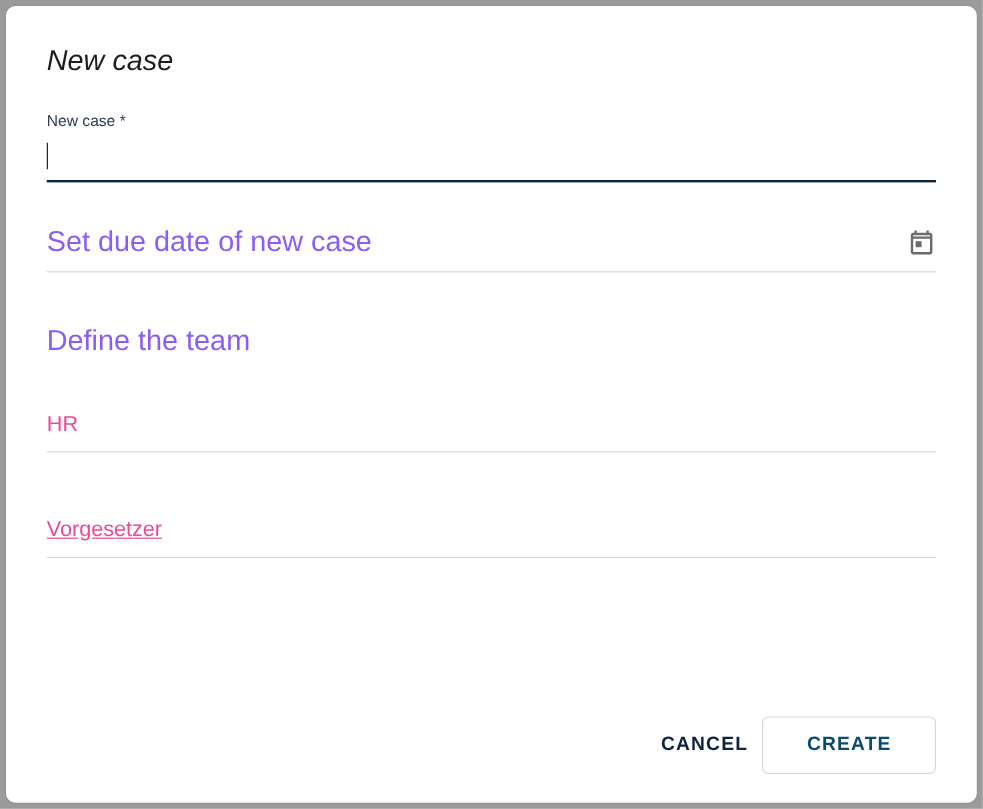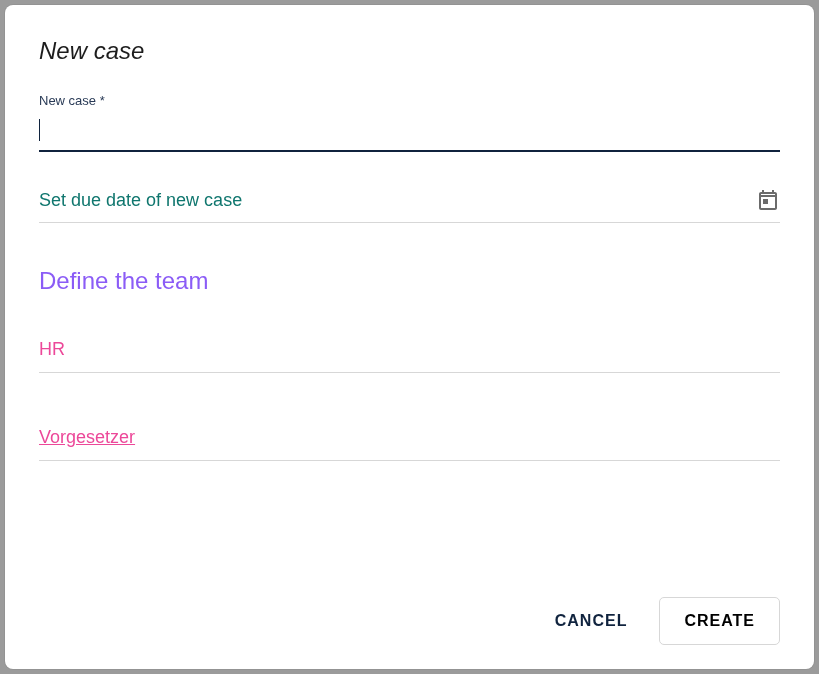--- a/index.html
+++ b/index.html
@@ -60,22 +60,22 @@
     }
     @keyframes blink { 50% { opacity: 0; } }
     .date-row {
       display: flex;
       align-items: center;
       border-bottom: 1px solid #d7d7d7;
       padding-bottom: 10px;
       margin-bottom: 44px;
     }
     .date-placeholder {
-      font-size: 18px;
-      color: #0f766e;
+      font-size: 24px;
+      color: #8b5cf6;
       flex: 1;
     }
     .date-icon {
       width: 24px;
       height: 24px;
       color: #6b6b6b;
       flex-shrink: 0;
     }
     .section-title {
       font-size: 24px;
@@ -92,41 +92,41 @@
       height: 30px;
       display: flex;
       align-items: flex-end;
       cursor: text;
     }
     .actions {
       margin-top: auto;
       display: flex;
       justify-content: flex-end;
       align-items: center;
-      gap: 24px;
+      gap: 4px;
     }
     .btn-cancel {
       background: transparent;
       border: none;
       color: #10233e;
       font-size: 16px;
       font-weight: 700;
       letter-spacing: 1px;
       cursor: pointer;
       padding: 12px 8px;
     }
     .btn-create {
       background: #fff;
       border: 1px solid #d7d7d7;
       border-radius: 5px;
-      color: #000000;
+      color: #0c4a6e;
       font-size: 16px;
       font-weight: 700;
       letter-spacing: 1px;
-      padding: 14px 24px;
+      padding: 14px 36px;
       cursor: default;
     }
   </style>
 </head>
 <body>
 
 <div class="dialog">
 
   <h2 class="title">New case</h2>
 

